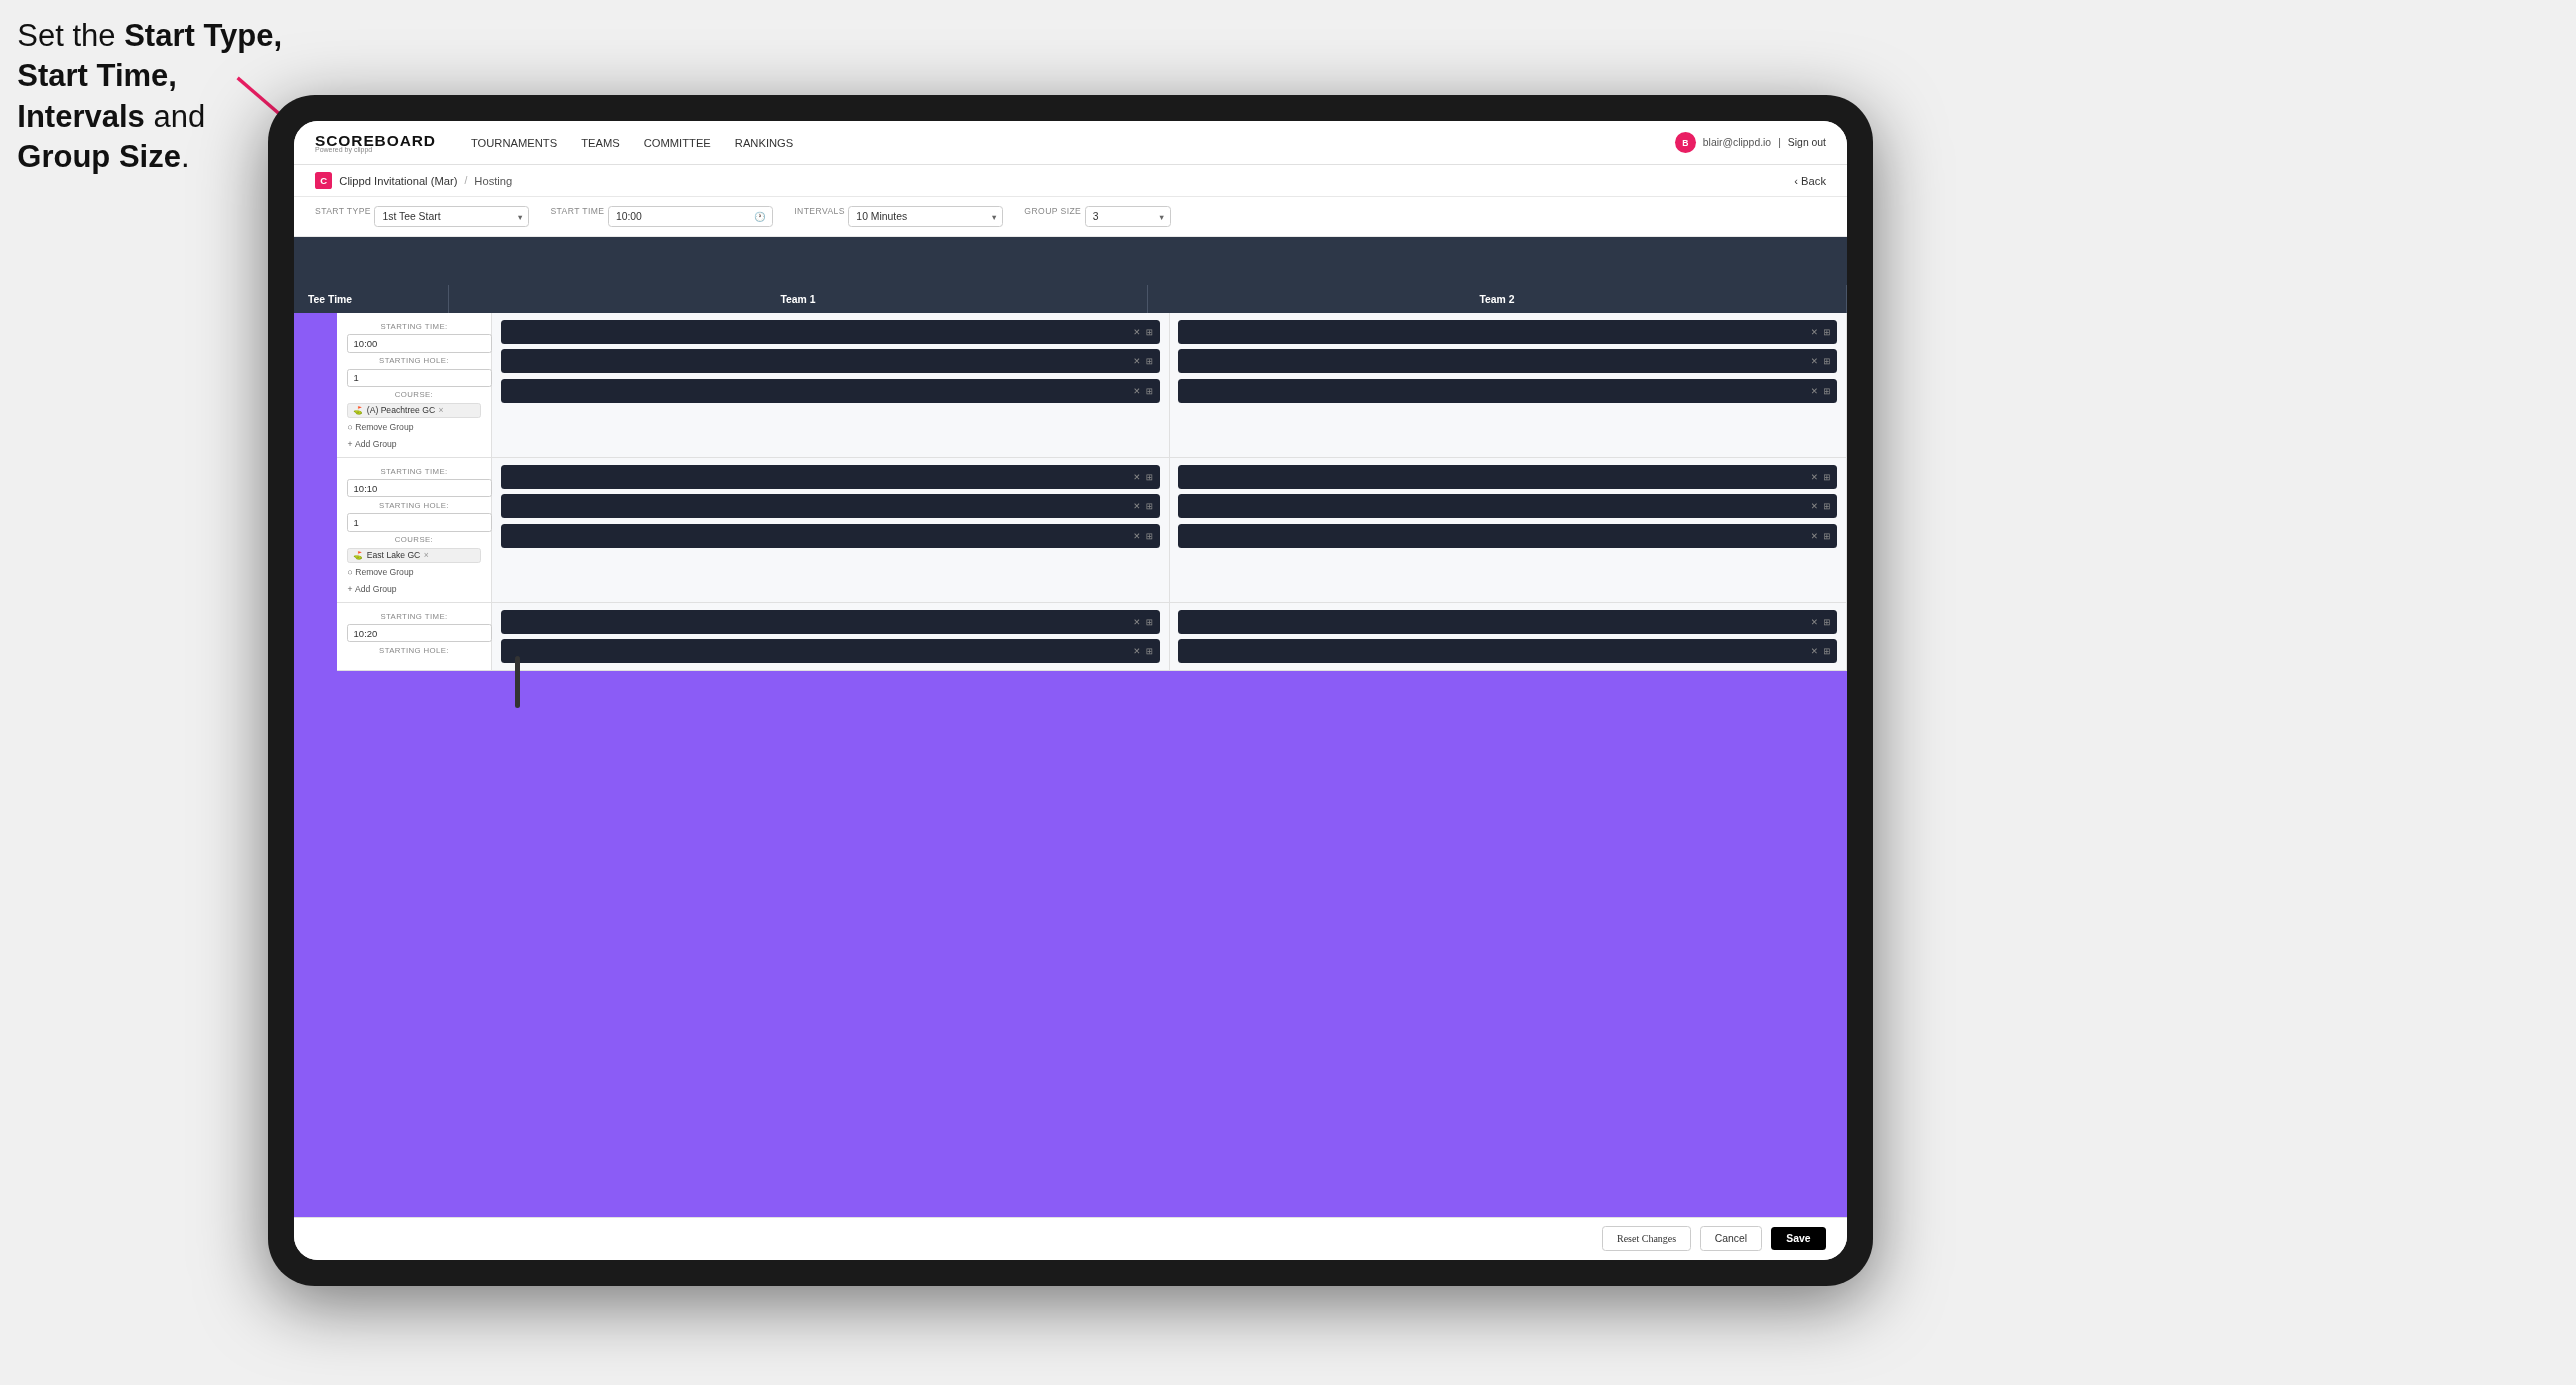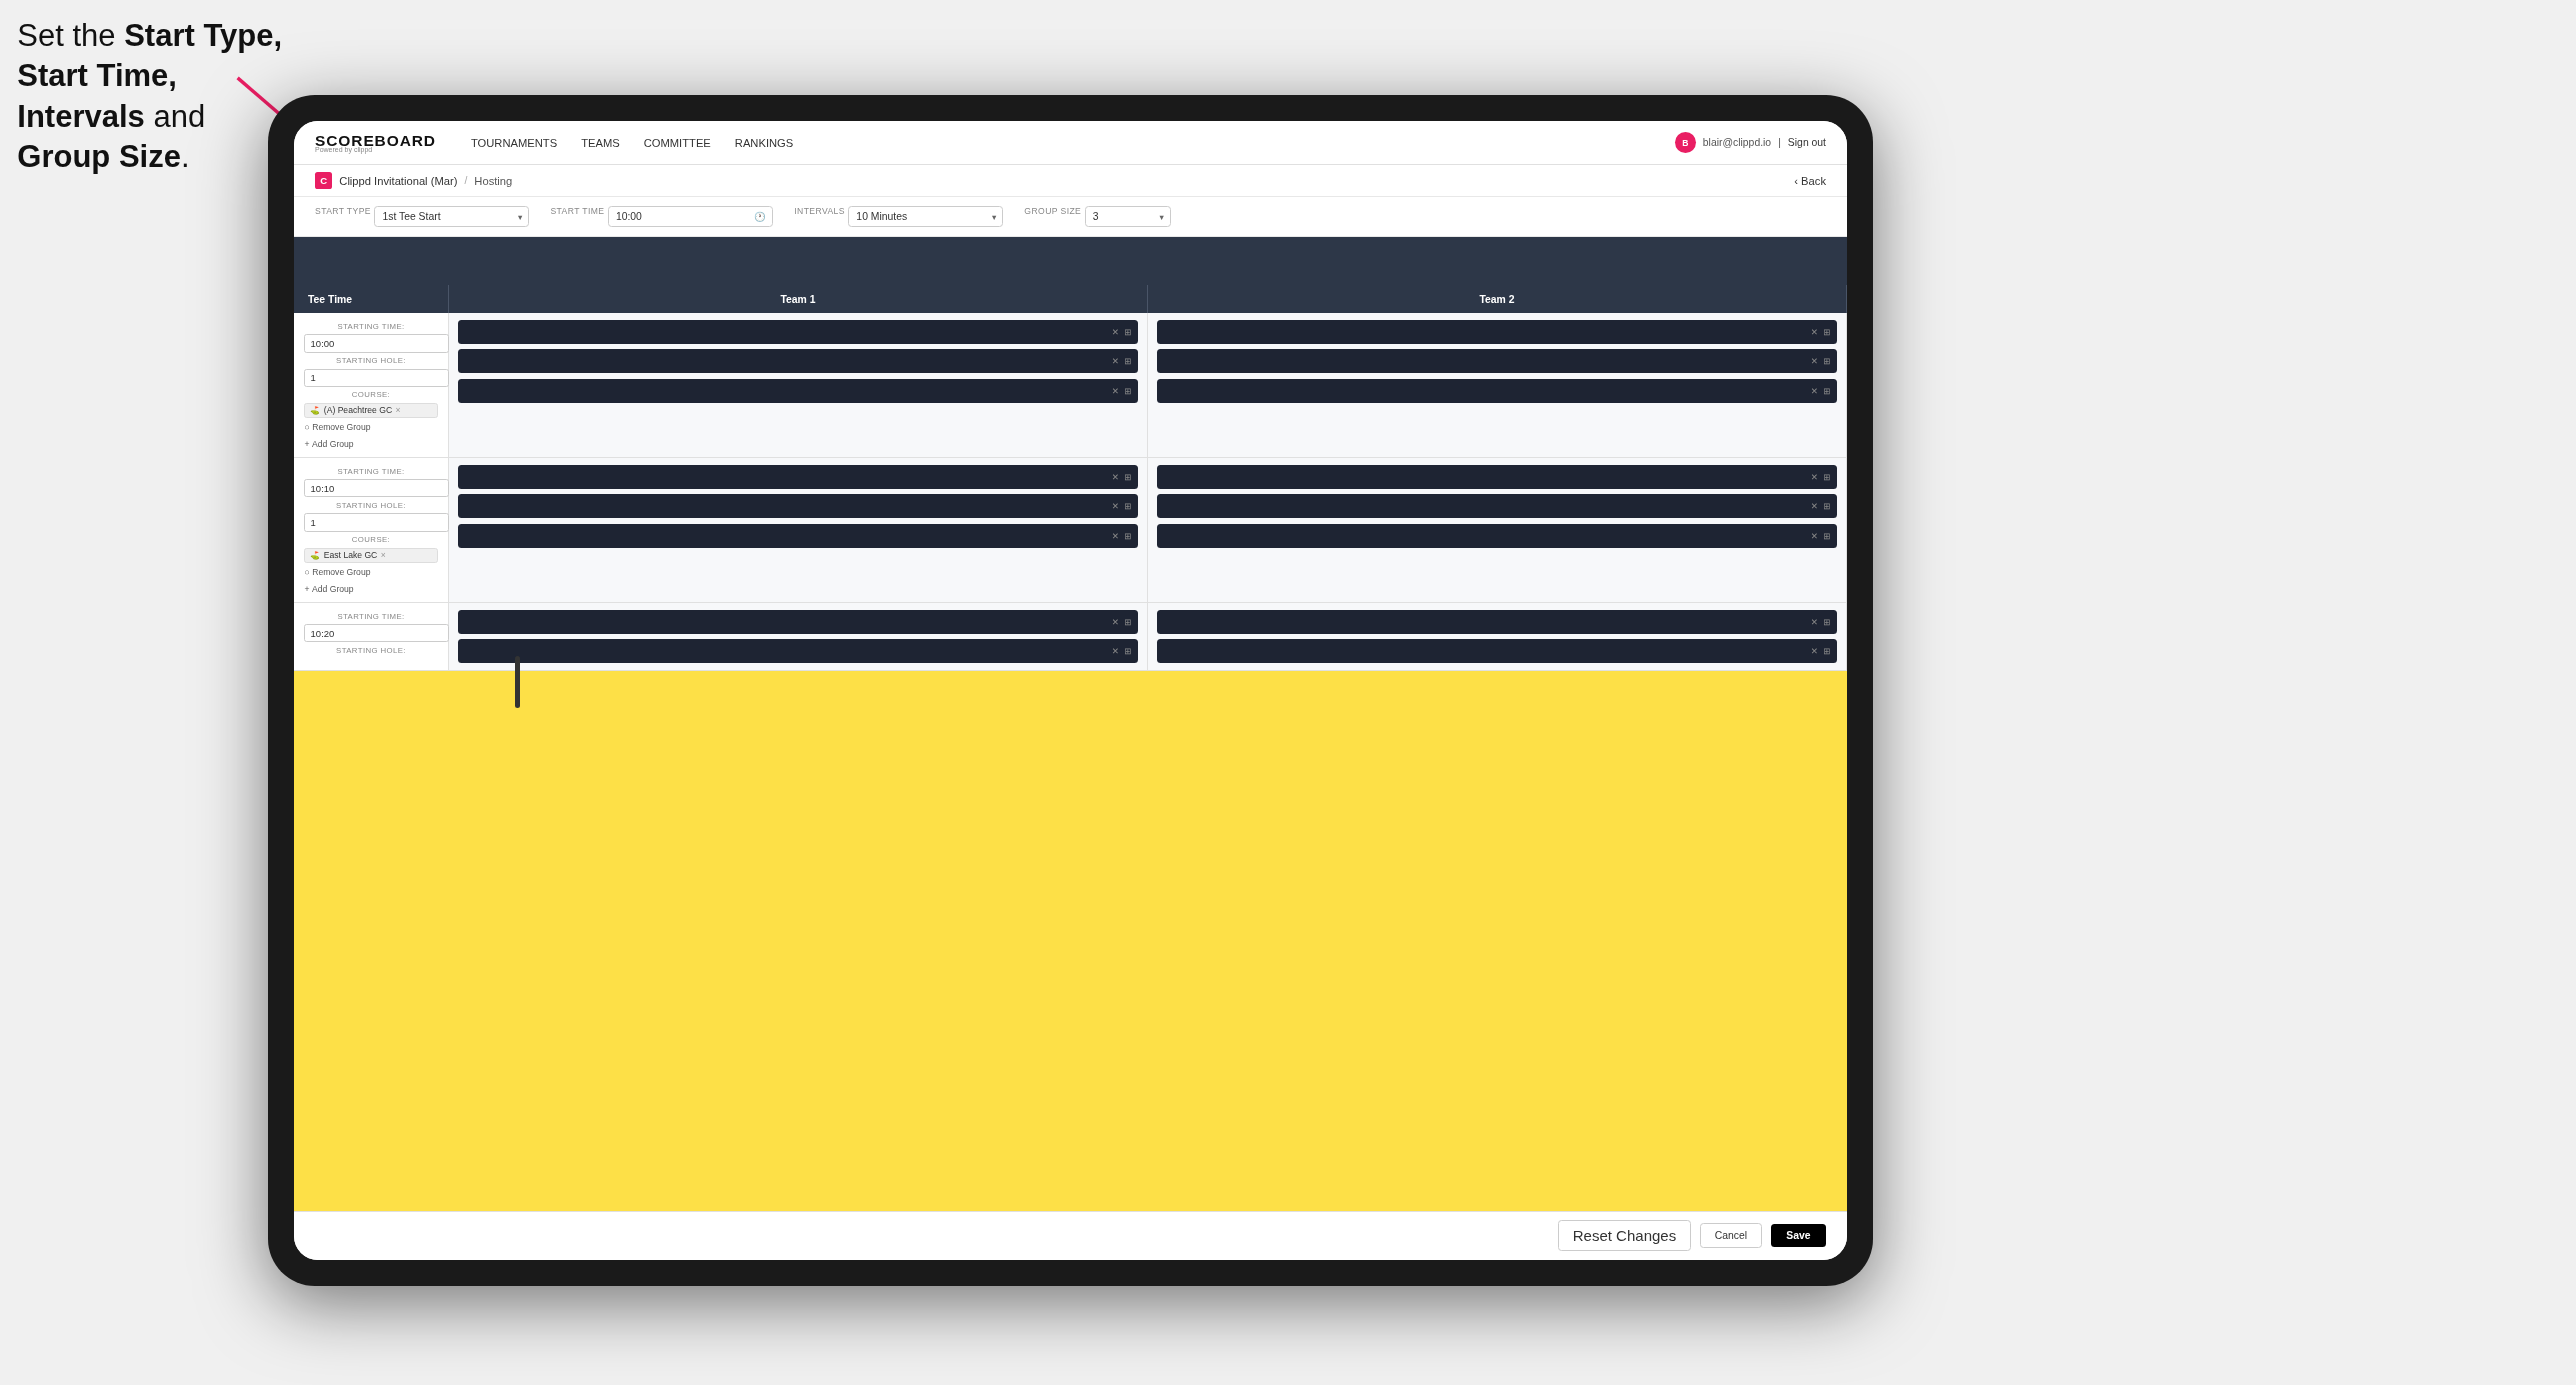--- a/index.html
+++ b/index.html
@@ -238,21 +238,22 @@
       text-align: center;
       border-right: 0.9px solid #4a5568;
       margin-top: 48px;
     }
     .th-cell:first-child { text-align: left; border-right: 0.9px solid #4a5568; }
 
     
     .table-content {
       flex: 1;
       overflow-y: auto;
-      background: #fde047;
+      background: #8b5cf6;
+      padding-left: 43px;
     }
 
     
     .group-section {
       display: grid;
       grid-template-columns: 155px 1fr 1fr;
       border-bottom: 0.9px solid #e0e0e0;
     }
     .left-controls {
       padding: 8.6px 10.4px;
@@ -342,26 +343,27 @@
       justify-content: flex-end;
       align-items: center;
       padding: 8.6px 21px;
       gap: 8.6px;
       border-top: 0.9px solid #e0e0e0;
       background: #fff;
       flex-shrink: 0;
     }
     .btn-reset {
       padding: 6px 14px;
-      font-size: 15px;
+      font-size: 10px;
       border: 0.9px solid #ccc;
       border-radius: 3.5px;
       background: #fff;
       color: #333;
       cursor: pointer;
+      font-family: Liberation Serif, serif;
     }
     .btn-cancel {
       padding: 6px 14px;
       font-size: 10.4px;
       border: 0.9px solid #ccc;
       border-radius: 3.5px;
       background: #fff;
       color: #333;
       cursor: pointer;
     }

